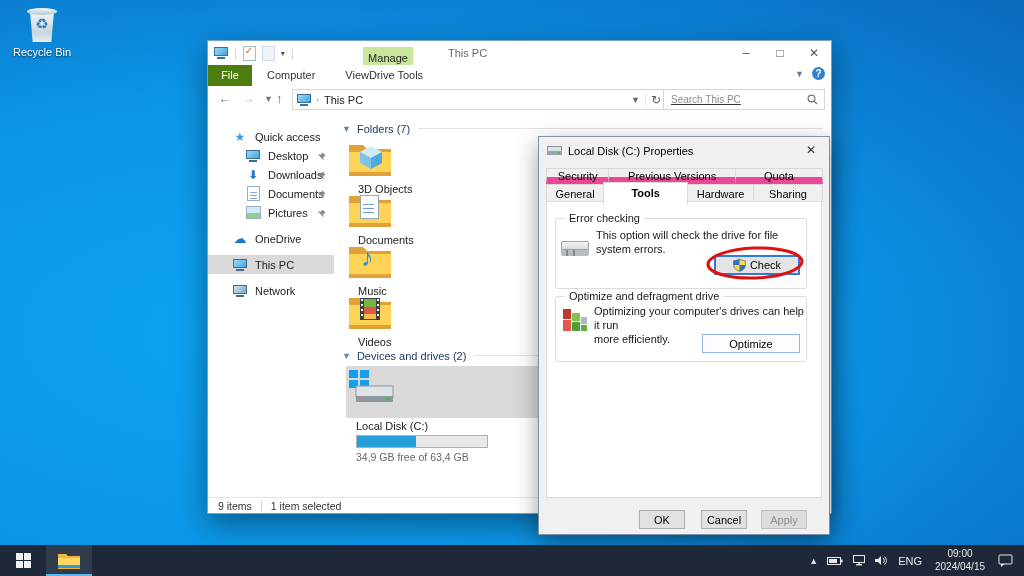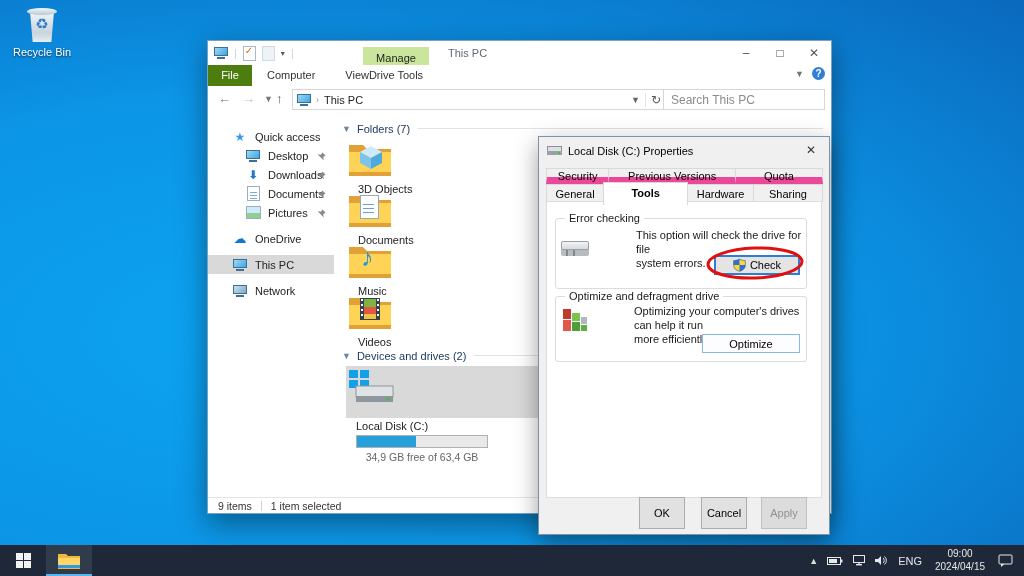--- a/index.html
+++ b/index.html
@@ -19,21 +19,21 @@
   
   .explorer{position:absolute;left:207px;top:40px;width:623px;height:472px;background:#fff;
     border:1px solid #74a2c8;box-shadow:0 10px 28px rgba(0,0,0,.4);font-size:11px;color:#222;}
   .titlebar{position:absolute;left:0;top:0;right:0;height:24px;background:#fff;}
   .qat{position:absolute;left:6px;top:3px;display:flex;align-items:center;gap:6px;height:18px;}
   .qsep{color:#d0d0d0;}
   .sheet{display:inline-block;width:11px;height:13px;background:#fdfdfd;border:1px solid #a9bac7;position:relative;}
   .sheet.faded{background:#eef3f7;border-color:#cfdbe4;}
   .sheet .chk{position:absolute;left:1px;top:-2px;color:#d8642a;font-size:10px;font-weight:bold;}
   .qat .drop{font-size:8px;color:#555;}
-  .manageblk{position:absolute;left:155px;top:6px;width:66px;height:22px;background:#c9e69c;
+  .manageblk{position:absolute;left:155px;top:6px;width:50px;height:22px;background:#c9e69c;
     text-align:center;line-height:22px;color:#1e1e1e;}
   .wtitle{position:absolute;left:240px;top:6px;color:#5f6a72;}
   .wctrls{position:absolute;right:0;top:0;display:flex;height:24px;}
   .wbtn{width:34px;text-align:center;line-height:24px;color:#555;font-size:12px;}
   .tabsrow{position:absolute;left:0;top:24px;right:0;height:21px;background:#fff;display:flex;
     border-bottom:1px solid #dce6ef;}
   .rtab{line-height:21px;padding:0 15px;color:#333;}
   .rtab.file{background:#4d7c0f;color:#fff;width:44px;padding:0;text-align:center;}
   .rtab.dtools{position:absolute;left:155px;width:66px;padding:0;text-align:center;}
   .ribright{position:absolute;right:6px;top:26px;display:flex;align-items:center;gap:8px;}
@@ -41,22 +41,22 @@
   .helpdot{width:13px;height:13px;border-radius:50%;background:#2f7fd6;color:#fff;font-size:10px;
     line-height:13px;text-align:center;font-weight:bold;}
   .navbar{position:absolute;left:0;top:45px;right:0;height:26px;background:#fff;border-bottom:1px solid #eef2f6;}
   .navic{position:absolute;top:5px;font-size:13px;color:#4e6785;}
   .addr{position:absolute;left:84px;top:3px;width:364px;height:19px;border:1px solid #d6d6d6;
     background:#fff;display:flex;align-items:center;padding:0 4px;gap:5px;}
   .addr .caret{margin-left:auto;font-size:9px;color:#666;}
   .addr .refresh{font-size:12px;color:#555;border-left:1px solid #e4e4e4;padding-left:5px;}
   .searchbox{position:absolute;right:6px;top:3px;width:160px;height:19px;border:1px solid #d6d6d6;
     display:flex;align-items:center;background:#fff;}
-  .searchbox input{border:0;outline:none;flex:1;font-size:12px;padding:0 0 0 7px;color:#333;
-    font-family:"Liberation Sans","DejaVu Sans",sans-serif;background:transparent;}
+  .searchbox input{border:0;outline:none;flex:1;font-size:10px;padding:0 0 0 7px;color:#333;
+    font-family:"Liberation Sans","DejaVu Sans",sans-serif;background:transparent;text-decoration:underline;}
   .searchbox input::placeholder{color:#8b8b8b;}
   .searchbox svg{margin-right:6px;}
   .ebody{position:absolute;left:0;top:71px;right:0;bottom:15px;display:flex;background:#fff;}
   
   .sidebar{width:126px;padding-top:15px;flex:none;}
   .srow{display:flex;align-items:center;height:19px;padding-left:24px;position:relative;}
   .srow.child{padding-left:37px;}
   .srow.sel{background:#d9d9d9;}
   .srow .ic{width:16px;margin-right:7px;display:flex;justify-content:center;align-items:center;flex:none;}
   .sgap{height:7px;}
@@ -92,21 +92,21 @@
     box-shadow:inset 3px 0 0 #35414d, inset -3px 0 0 #35414d;position:absolute;}
   .filmov .inner{position:absolute;left:4px;top:1px;right:4px;bottom:1px;
     background:linear-gradient(180deg,#7cb342 0 40%,#e25745 40% 75%,#f2c23e 75%);}
   .filmov .holes{position:absolute;top:1px;bottom:1px;width:2px;
     background-image:repeating-linear-gradient(#fff 0 2px,transparent 2px 5px);}
   .drvic{position:relative;width:46px;height:36px;flex:none;}
   .drvcol{margin-left:8px;}
   .drvname{margin-top:16px;}
   .capbar{width:130px;height:11px;border:1px solid #b0b0b0;background:#e9e9e9;margin-top:3px;}
   .capfill{height:100%;background:#26a0da;}
-  .capcap{color:#666;font-size:10.5px;margin-top:3px;text-align:center;}
+  .capcap{color:#666;font-size:10.5px;margin-top:3px;}
   .statusbar{position:absolute;left:0;bottom:0;right:0;height:15px;border-top:1px solid #e4e4e4;
     background:#fff;display:flex;align-items:center;font-size:10.5px;color:#333;padding-left:10px;}
   .statussep{border-left:1px solid #d0d0d0;height:10px;margin:0 9px;}
   
   .dialog{position:absolute;left:538px;top:136px;width:290px;height:397px;background:#f0f0f0;
     border:1px solid #7c93a5;box-shadow:0 8px 22px rgba(0,0,0,.38);font-size:11px;color:#000;}
   .dtitle{position:absolute;left:0;top:0;right:0;height:27px;display:flex;align-items:center;padding-left:8px;gap:6px;}
   .dclose{position:absolute;right:0;top:0;width:36px;height:26px;text-align:center;line-height:26px;
     font-size:12px;color:#333;}
   .minidrv{position:relative;width:15px;height:11px;}
@@ -119,33 +119,33 @@
   .dtab{border:1px solid #d9d9d9;background:#f0f0f0;text-align:center;line-height:16px;
     border-bottom:0;margin-right:-1px;position:relative;}
   .trow .dtab{border-bottom:7px solid #ec4899;line-height:15px;}
   .trow2 .dtab{line-height:18px;}
   .dtab.active{background:#fff;margin-top:-2px;line-height:20px;height:22px;z-index:3;border:1px solid #d9d9d9;border-bottom:0;font-weight:bold;}
   .dpage{position:absolute;left:7px;right:7px;top:64px;bottom:36px;background:#fff;border:1px solid #dcdcdc;}
   .group{position:absolute;left:8px;right:14px;border:1px solid #dcdcdc;border-radius:3px;}
   .group .legend{position:absolute;top:-7px;left:9px;background:#fff;padding:0 4px;color:#1a1a1a;}
   .g1{top:16px;height:69px;}
   .g2{top:94px;height:64px;}
-  .gtext{position:absolute;color:#1a1a1a;line-height:1.25;margin-left:40px;}
+  .gtext{position:absolute;color:#1a1a1a;line-height:1.25;}
   .hdd{position:absolute;left:5px;top:22px;width:28px;height:16px;}
   .hdd .top{position:absolute;left:0;top:0;width:28px;height:9px;background:linear-gradient(#f2f4f5,#d7dbde);
     border:1px solid #9aa0a6;box-sizing:border-box;border-radius:2px 2px 0 0;}
   .hdd .bot{position:absolute;left:0;top:9px;width:28px;height:6px;background:#b7bcc0;border-radius:0 0 2px 2px;
     background-image:linear-gradient(90deg,transparent 0 5px,#82878b 5px 7px,transparent 7px 12px,#82878b 12px 14px,transparent 14px);}
   .defrag{position:absolute;left:6px;top:10px;width:26px;height:26px;}
   .defrag div{position:absolute;}
   .btn{position:absolute;text-align:center;background:#e1e1e1;border:1px solid #adadad;
     font-size:11px;color:#000;display:flex;align-items:center;justify-content:center;gap:4px;box-sizing:border-box;}
   .btn.check{left:158px;top:36px;width:86px;height:20px;border:2px solid #2f7cd6;background:#e4e4e4;}
   .btn.optimize{left:146px;top:37px;width:98px;height:19px;background:#fdfdff;border:1px solid #8ab8e6;}
-  .dfooter .btn{height:32px;width:46px;bottom:5px;}
+  .dfooter .btn{height:19px;width:46px;bottom:5px;}
   .btn.ok{left:100px;}
   .btn.cancel{left:162px;}
   .btn.apply{left:222px;background:#dcdcdc;border-color:#bfbfbf;color:#8f8f8f;}
   .annot{position:absolute;left:164px;top:106px;width:104px;height:40px;pointer-events:none;z-index:5;}
   
   .taskbar{position:absolute;left:0;bottom:0;width:1024px;height:31px;background:#1e2838;display:flex;align-items:stretch;z-index:20;}
   .tslot{width:46px;display:flex;align-items:center;justify-content:center;position:relative;}
   .tslot.active{background:#303c4c;}
   .tslot.active::after{content:"";position:absolute;left:0;right:0;bottom:0;height:2px;background:#58b6f0;}
   .winlogo{display:grid;grid-template-columns:7px 7px;grid-template-rows:7px 7px;gap:1px;}

